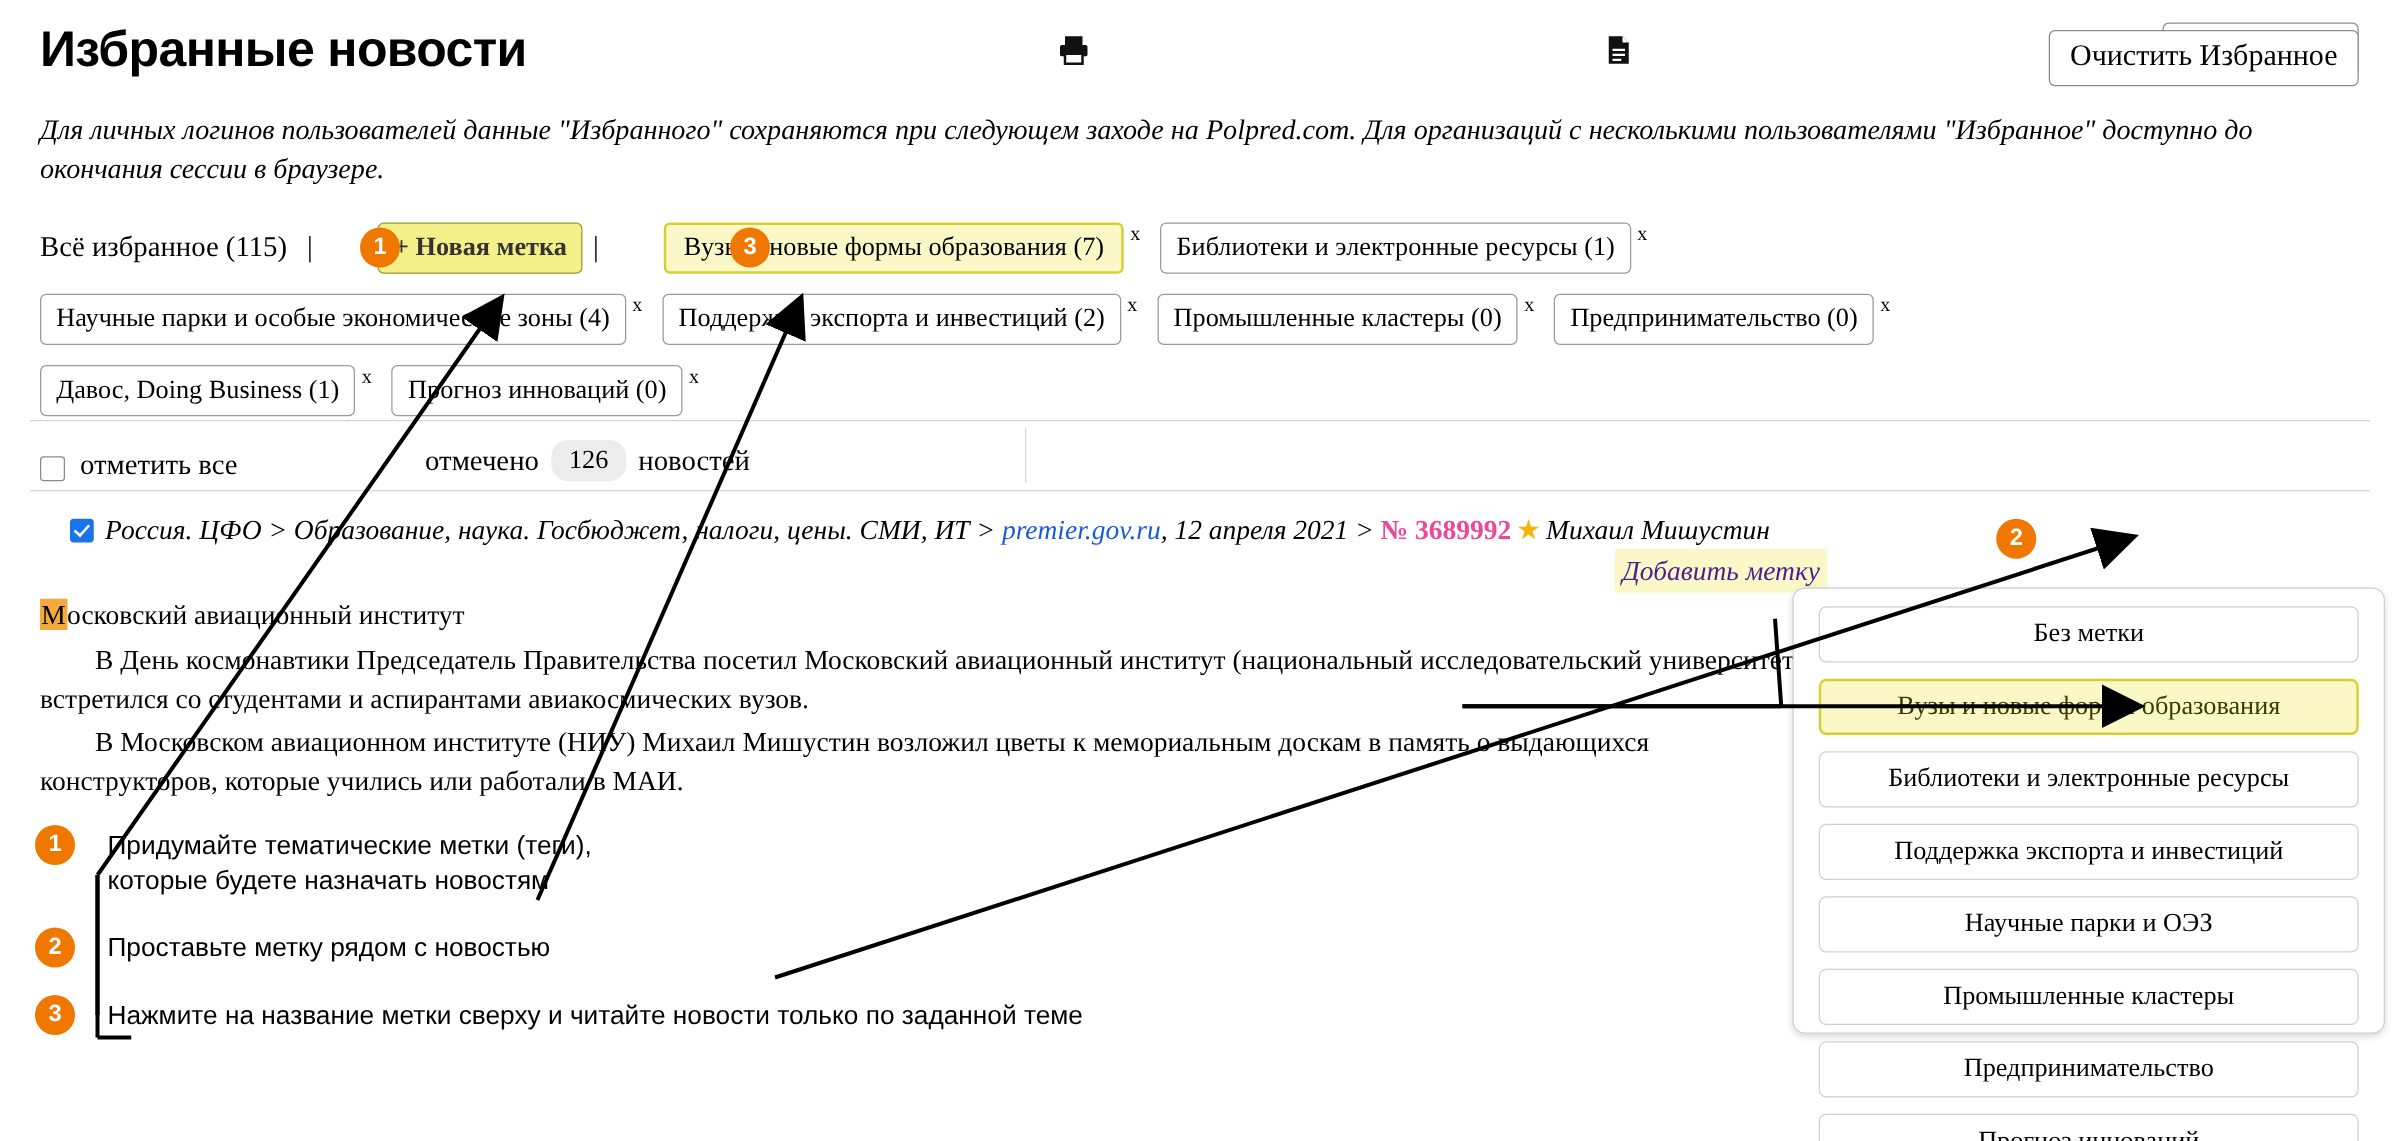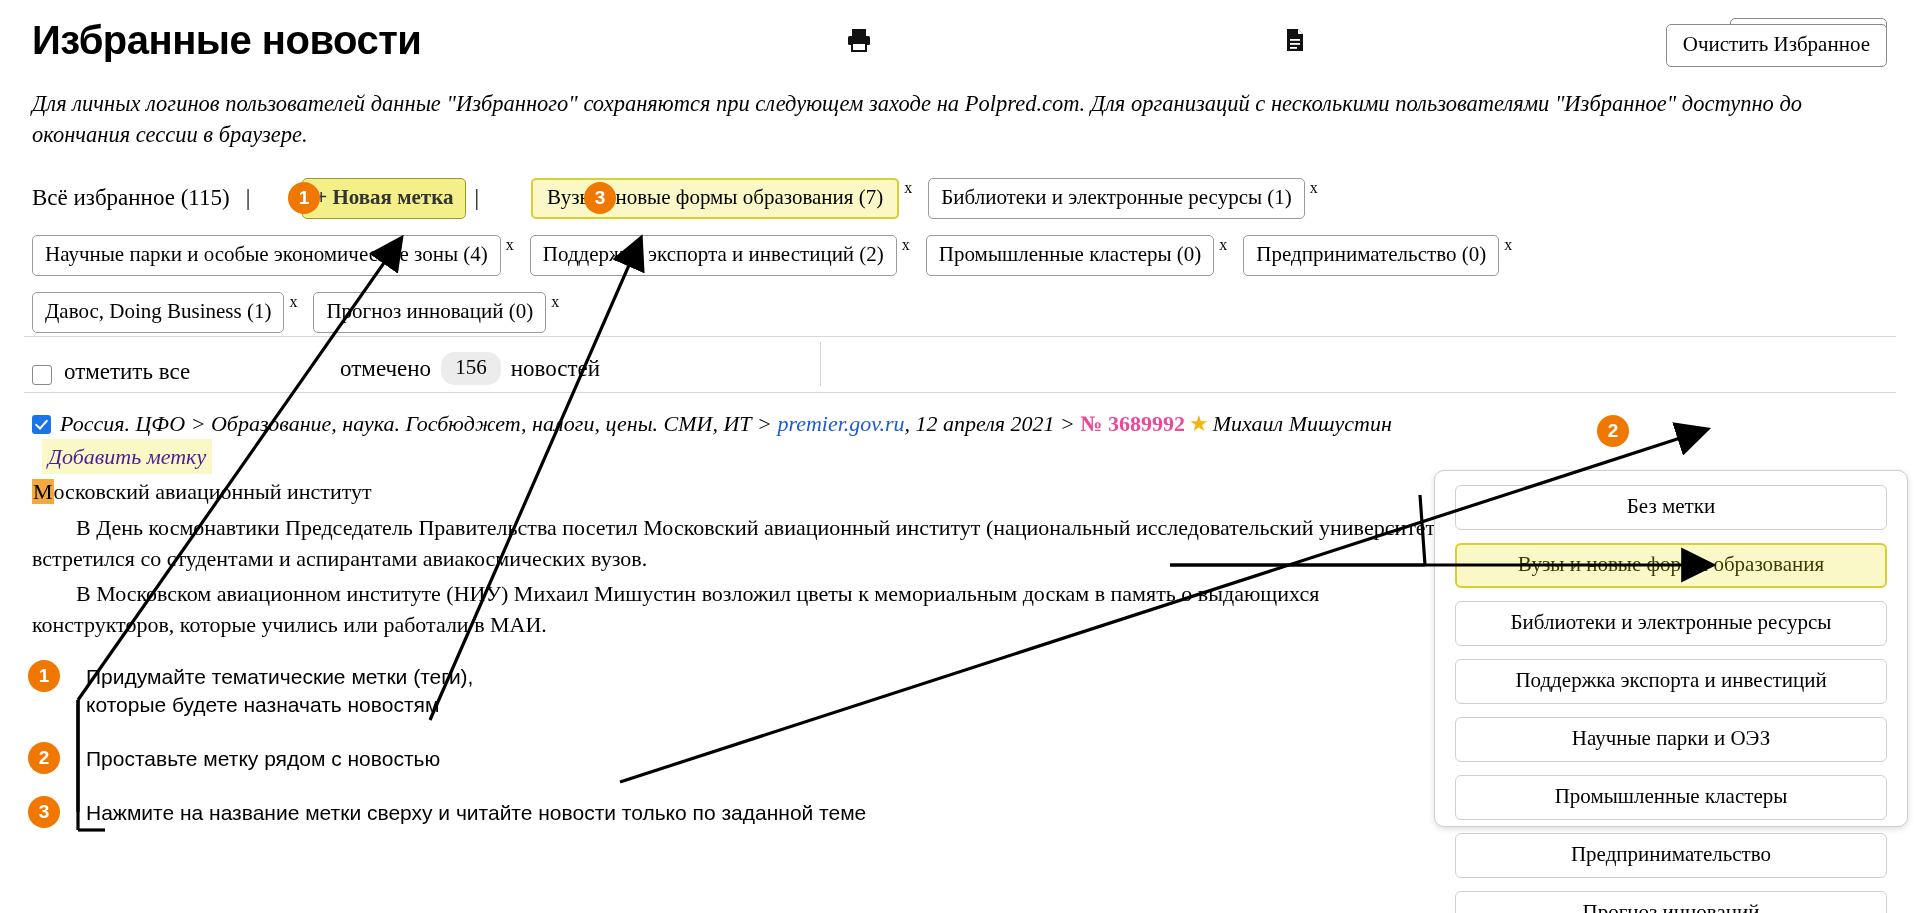--- a/index.html
+++ b/index.html
@@ -39,21 +39,21 @@
     background: #fff;
     border: 1px solid #8a8a8a;
     border-radius: 5px;
     padding: 7px 16px 9px 16px;
     cursor: pointer;
     white-space: nowrap;
   }
   .clear-fav-btn {
     position: absolute; right: 32px; top: 24px;
     font-family: "Liberation Serif", serif;
-    font-size: 21px;
+    font-size: 24px;
     background: #fff;
     border: 1px solid #8a8a8a;
     border-radius: 5px;
     padding: 7px 16px 9px 16px;
     cursor: pointer;
     white-space: nowrap;
   }
 
   
   .note {
@@ -142,21 +142,21 @@
   .hr2 {
     position: absolute; left: 24px; top: 392px; width: 1872px;
     border-top: 1px solid #d6d6d6;
   }
 
   
   .news {
     position: absolute; left: 32px; top: 408px; width: 1430px;
     font-size: 22px; line-height: 1.42;
   }
-  .news-meta { font-style: italic; display: flex; align-items: baseline; flex-wrap: wrap; }
+  .news-meta { font-style: italic; display: flex; align-items: baseline; flex-wrap: wrap; justify-content: flex-end; }
   .news-chk {
     width: 19px; height: 19px; margin-right: 9px;
     background: #1a73e8; border-radius: 3px;
     position: relative; display: inline-block; top: 3px;
     cursor: pointer; flex: none;
   }
   .news-chk::after {
     content: "";
     position: absolute; left: 6px; top: 2px;
     width: 5px; height: 10px;
@@ -321,21 +321,21 @@
       </span>
     </div>
   </div>
 
   <div class="hr"></div>
   <div class="select-bar">
     <span class="chk"></span>
     <span>отметить все</span>
     <span class="marked-count">
       <span>отмечено</span>
-      <span class="count-pill">156</span>
+      <span class="count-pill">126</span>
       <span>новостей</span>
     </span>
   </div>
   <div class="vline"></div>
   <div class="hr2"></div>
 
   <div class="news">
     <div class="news-meta">
       <span class="news-chk"></span>
       <span>Россия. ЦФО &gt;</span>&nbsp;

